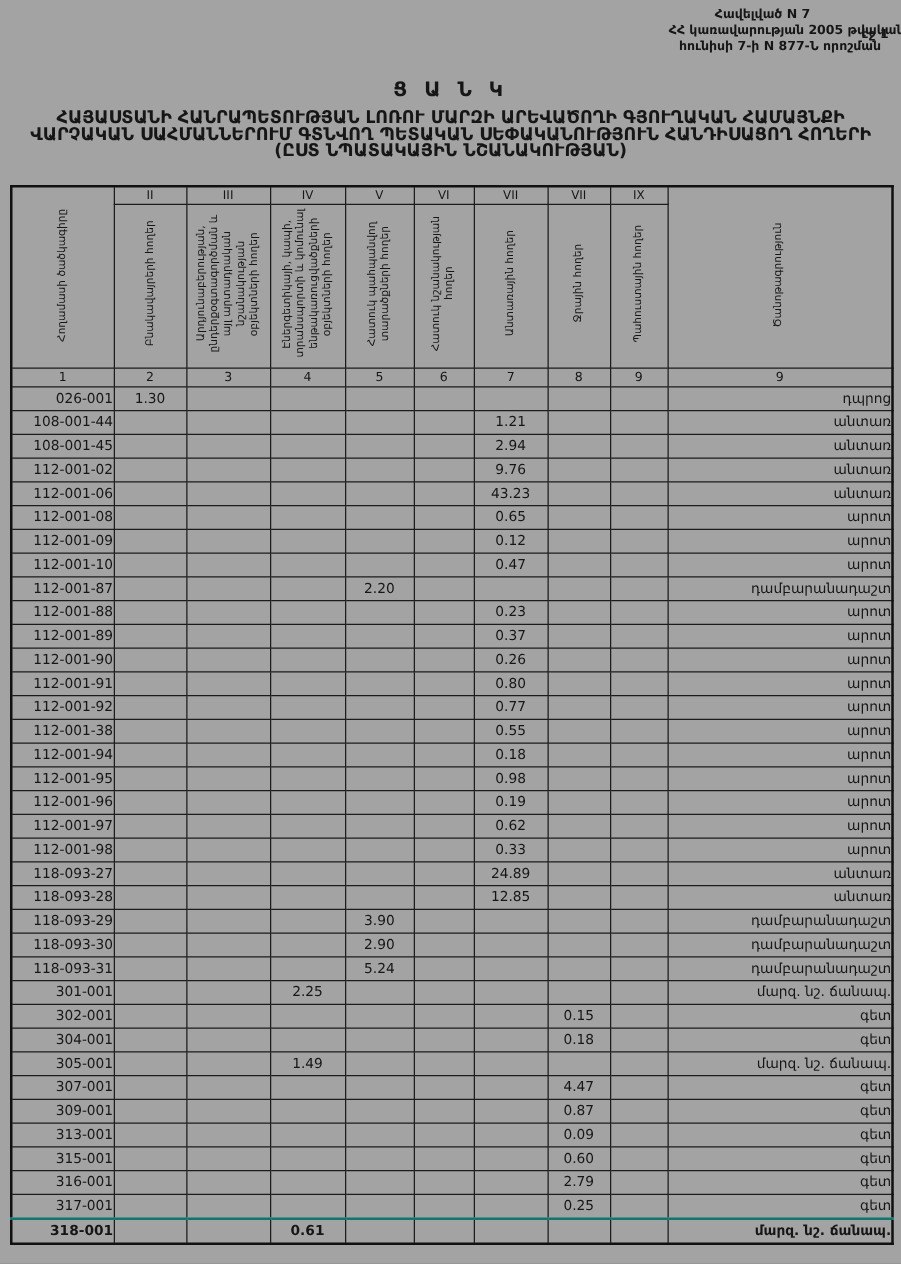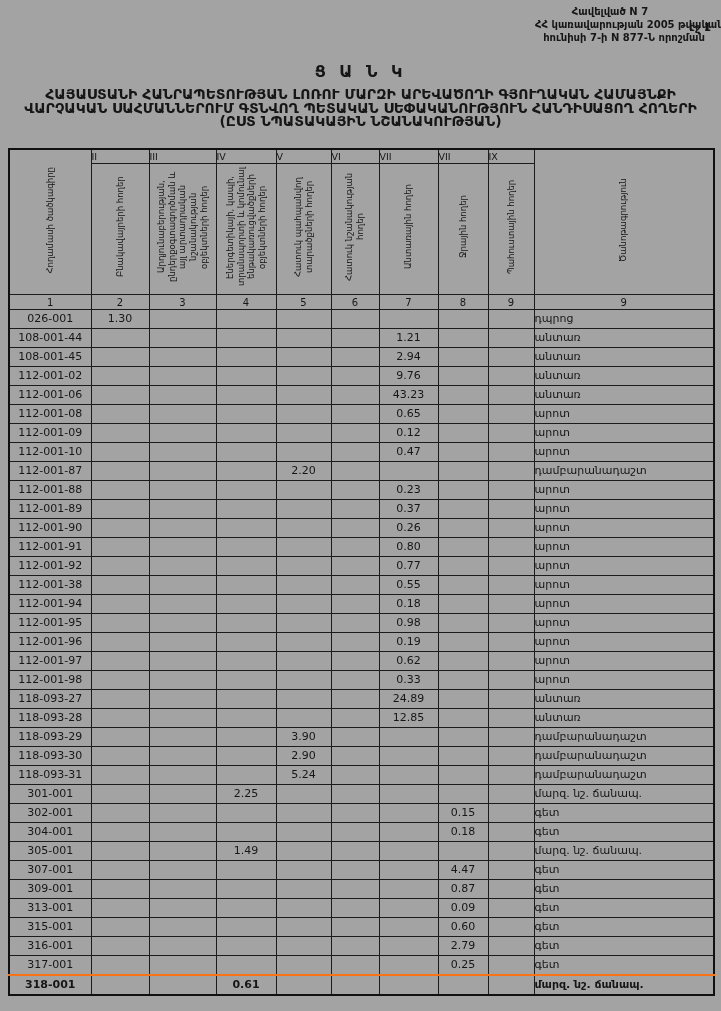--- a/index.html
+++ b/index.html
@@ -31,38 +31,38 @@
     border-collapse:collapse;
     table-layout:fixed;
   }
   table.land th, table.land td{
     border:1px solid #1c1c1c;
     padding:0;
     font-weight:normal;
     overflow:hidden;
   }
   table.land{border:2px solid #111;}
-  th.roman{height:13px;font-size:9.5px;text-align:left;}
+  th.roman{height:13px;font-size:9.5px;text-align:center;}
   th.cat{height:130px;vertical-align:middle;text-align:center;}
   th.tall{vertical-align:middle;text-align:center;}
   .vtext{
     display:inline-block;
     writing-mode:vertical-rl;
     transform:rotate(180deg);
     font-size:8.5px;
     line-height:1.25;
     max-width:60px;
   }
   th.cat .vtext{height:122px;}
   tr.numrow th{height:14px;font-size:10px;text-align:center;}
   tbody td{height:18px;font-size:11px;line-height:18px;padding:0 3px;}
-  tbody td.code{text-align:center;}
+  tbody td.code{text-align:right;}
   tbody td.val{text-align:center;}
-  tbody td.note{text-align:left;}
-  tbody tr:last-child td{font-weight:bold;border-top:2px solid #f97316;}
+  tbody td.note{text-align:right;}
+  tbody tr:last-child td{font-weight:bold;border-top:2px solid #0f766e;}
 </style>
 </head>
 <body>
 
 <div class="page">
 
   <div class="corner">
     <div>
       <span class="appendix">Հավելված N 7</span>
       <span class="pageno">էջ 1</span>

